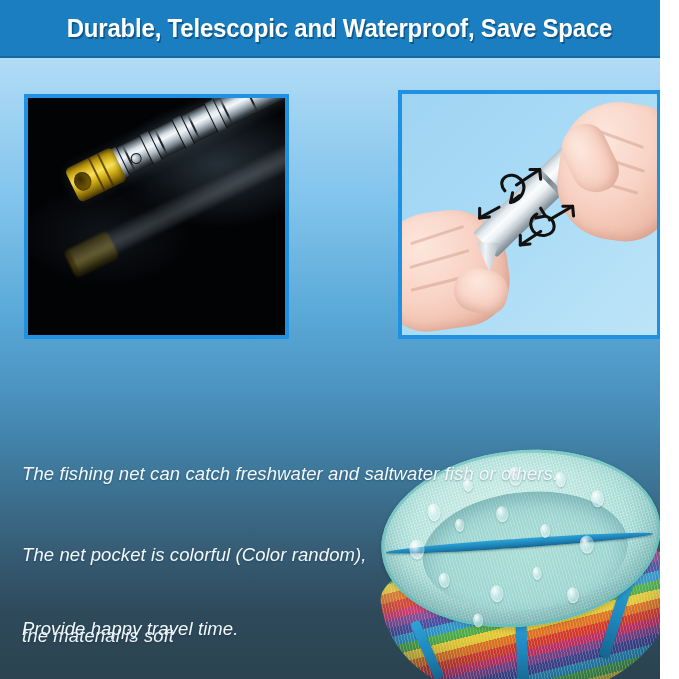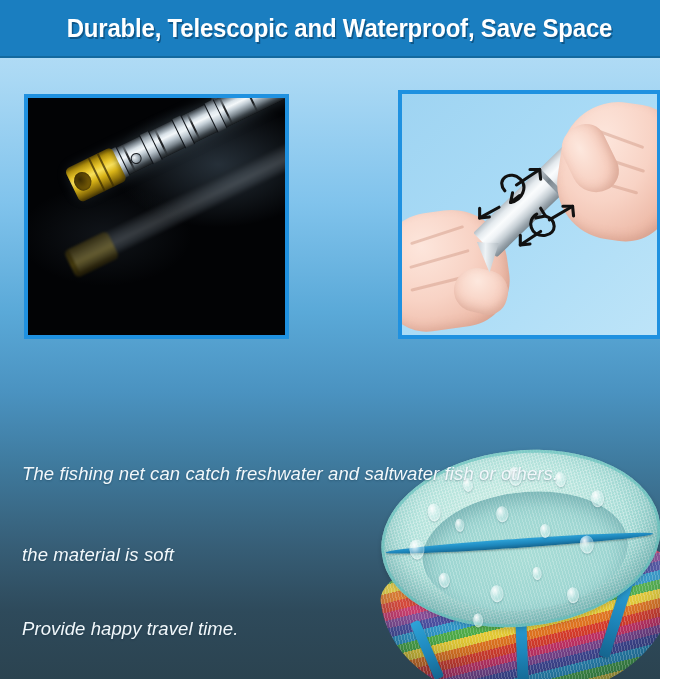--- a/index.html
+++ b/index.html
@@ -485,20 +485,21 @@
     <div class="droplet" style="left:214px; top:100px; width:14px; height:18px;"></div>
     <div class="droplet" style="left:70px;  top:122px; width:11px; height:15px;"></div>
     <div class="droplet" style="left:120px; top:140px; width:13px; height:17px;"></div>
     <div class="droplet" style="left:164px; top:126px; width:9px;  height:13px;"></div>
     <div class="droplet" style="left:196px; top:150px; width:12px; height:16px;"></div>
     <div class="droplet" style="left:100px; top:166px; width:10px; height:14px;"></div>
   </div>
 
   <div class="copy-block" id="copy-top">
     <span class="copy-line">The fishing net can catch freshwater and saltwater fish or others.</span>
+    <span class="copy-line">The net pocket is colorful (Color random),</span>
     <span class="copy-line">the material is soft</span>
   </div>
 
   <div class="copy-block" id="copy-bottom">
     <span class="copy-line">Provide happy travel time.</span>
     
   </div>
 
 </div>
 

